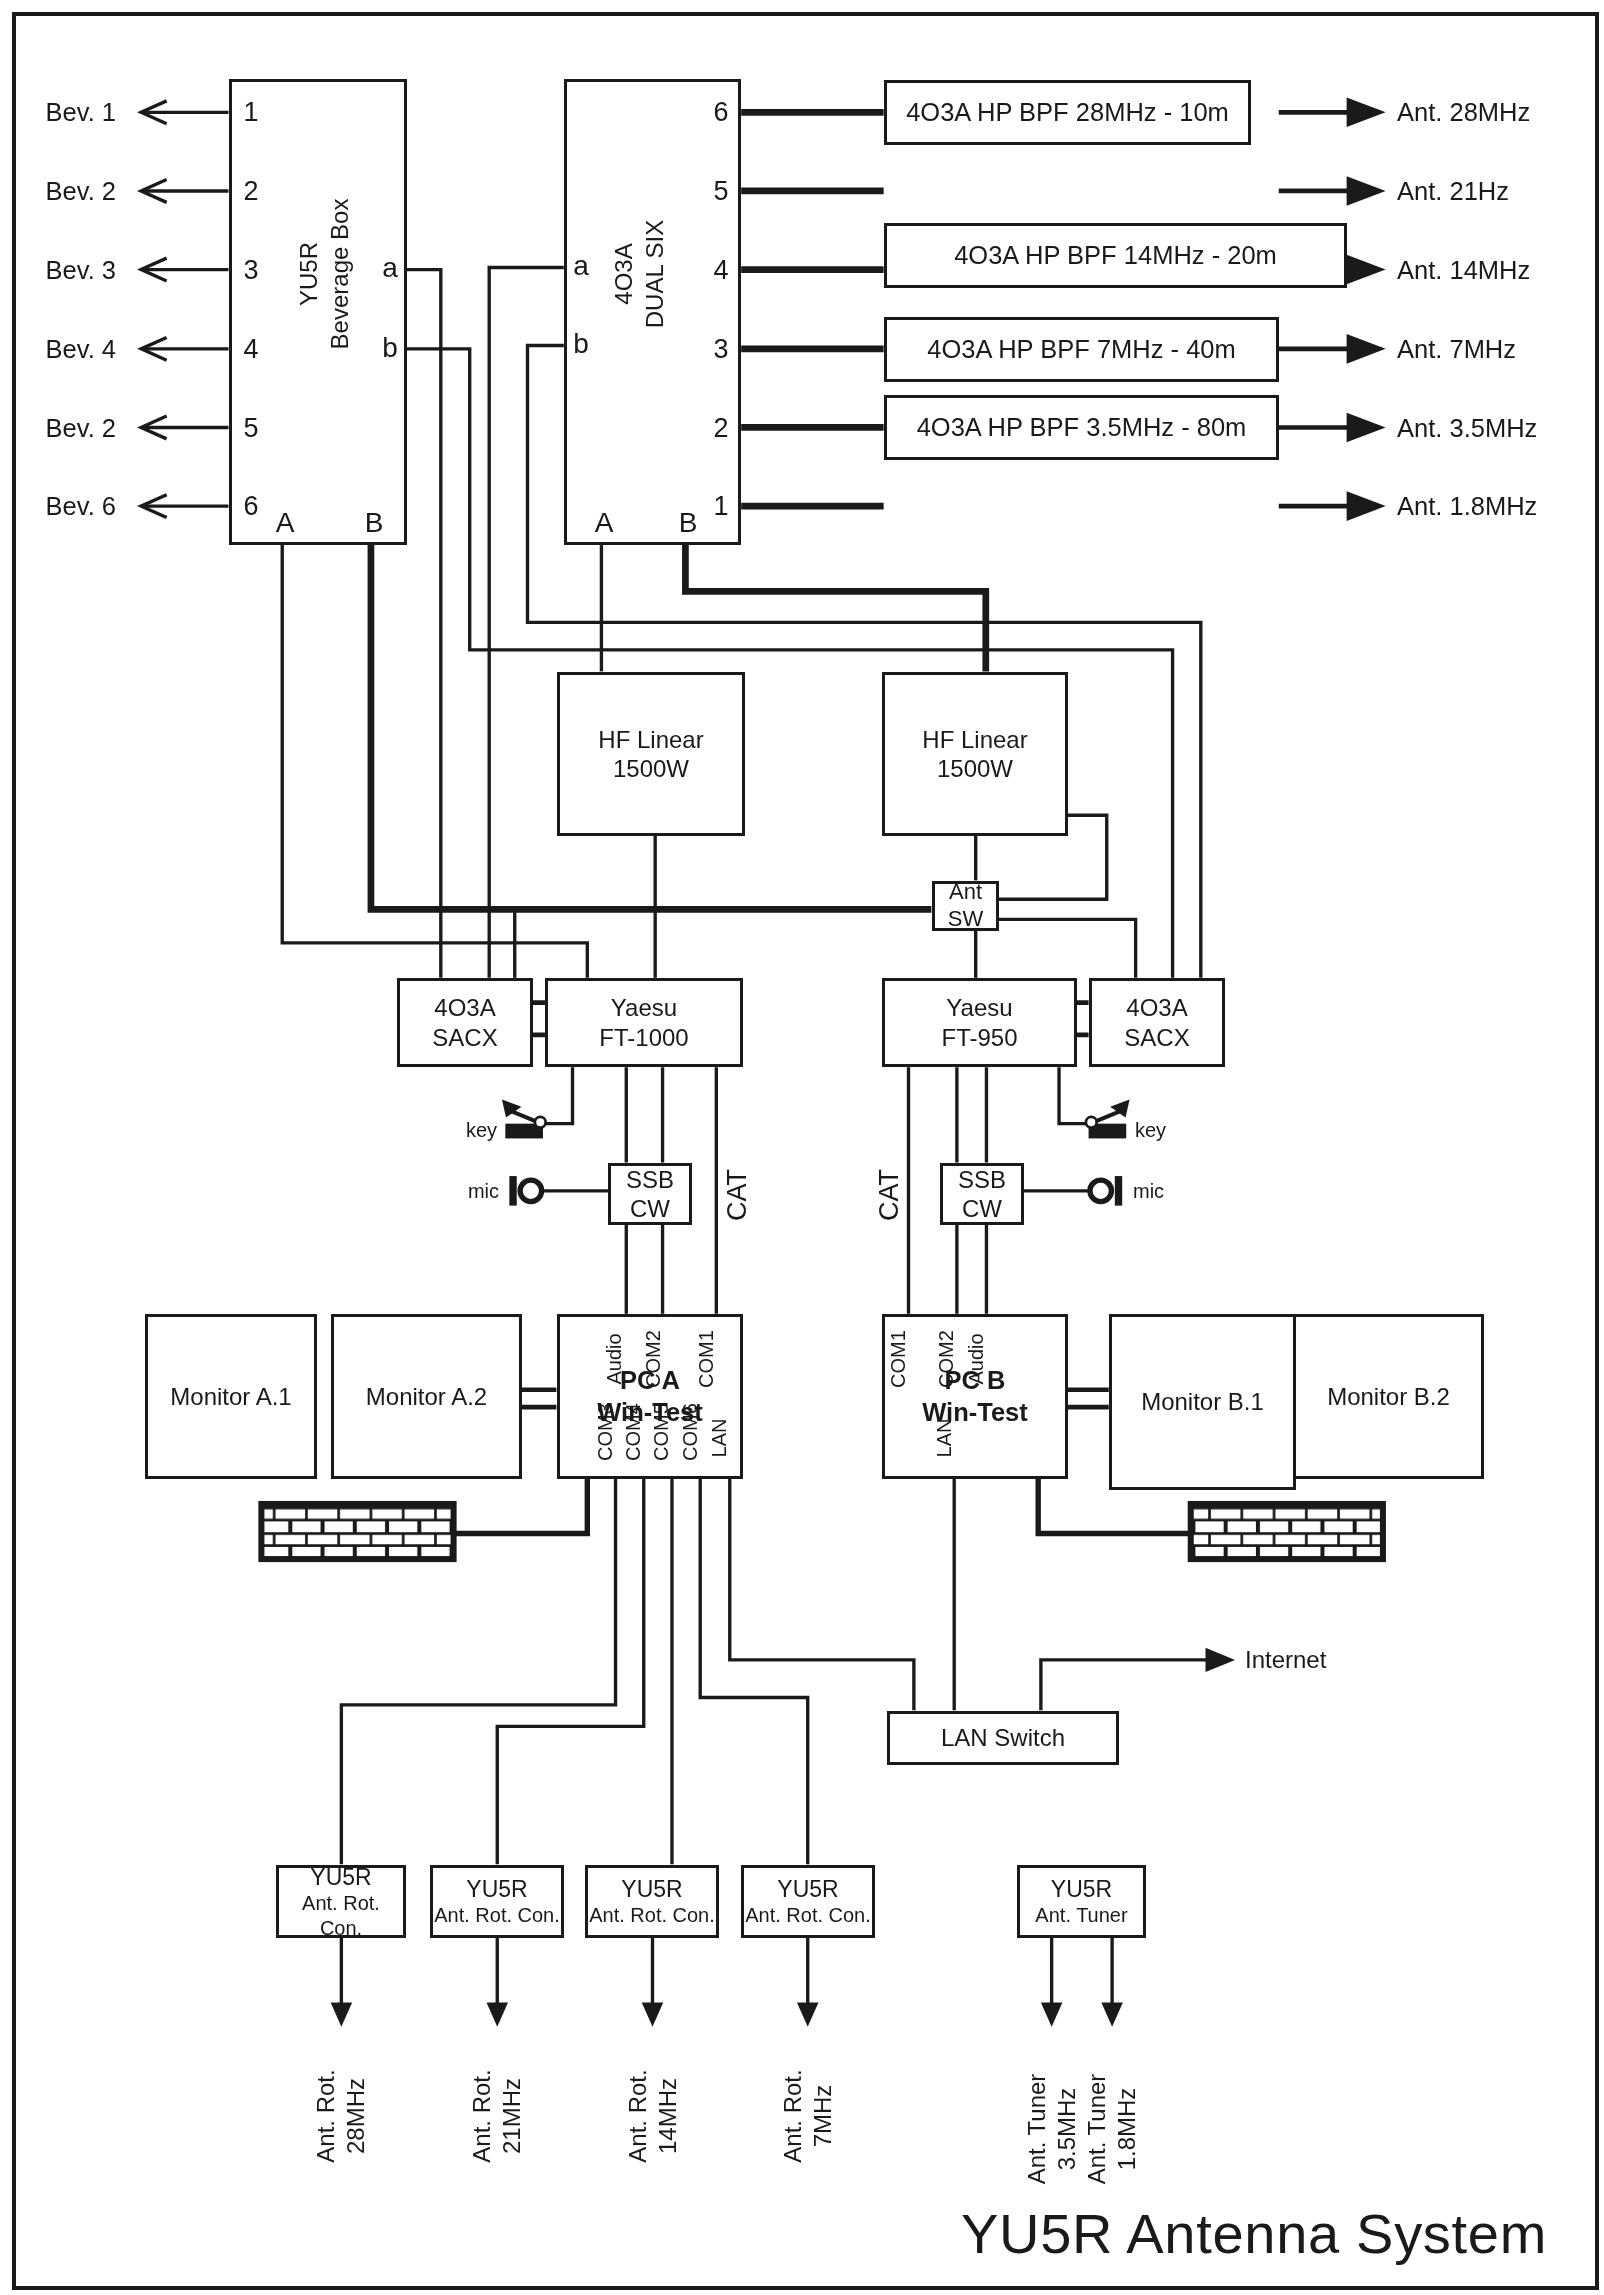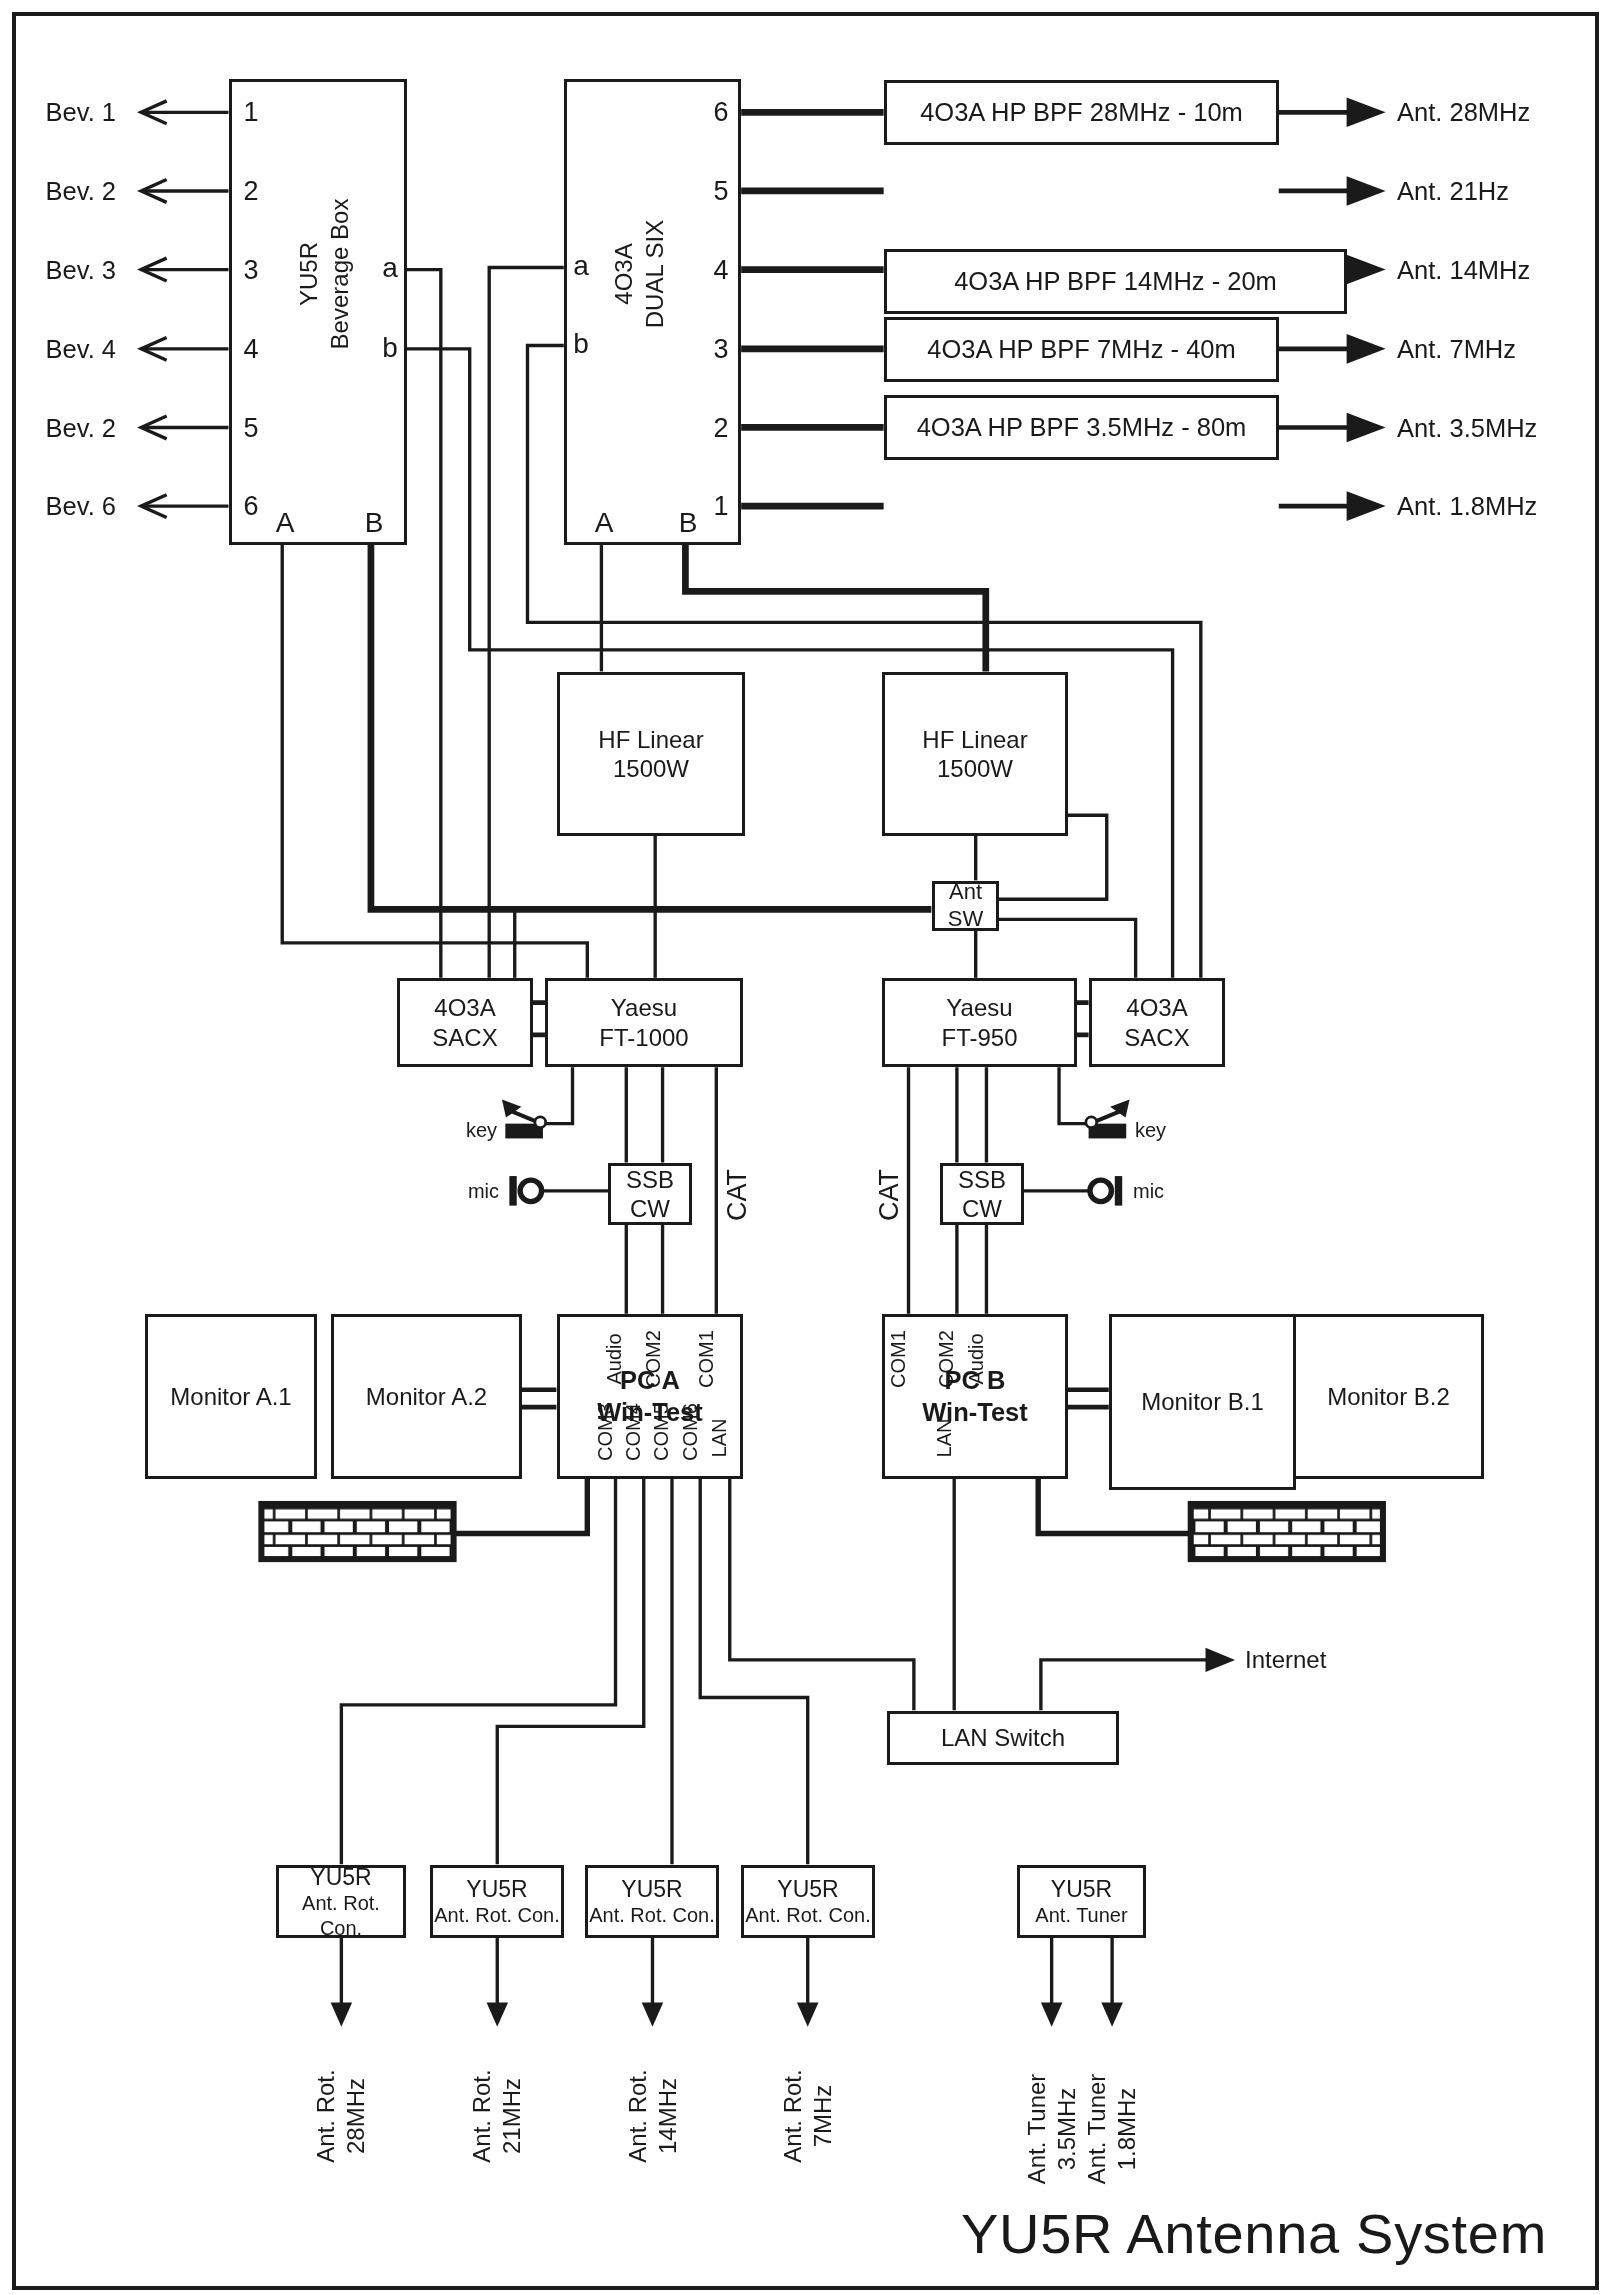--- a/index.html
+++ b/index.html
@@ -171,24 +171,24 @@
   <div class="txt f42" style="left:581px;top:344px">b</div>
   <div class="txt f40" style="left:721px;top:112px">6</div>
   <div class="txt f40" style="left:721px;top:191px">5</div>
   <div class="txt f40" style="left:721px;top:270px">4</div>
   <div class="txt f40" style="left:721px;top:349px">3</div>
   <div class="txt f40" style="left:721px;top:428px">2</div>
   <div class="txt f40" style="left:721px;top:506px">1</div>
   <div class="txt f42" style="left:604px;top:523px">A</div>
   <div class="txt f42" style="left:688px;top:523px">B</div>
 
-  <div class="box f38" style="left:884px;top:80px;width:395px;height:65px">
+  <div class="box f38" style="left:884px;top:80px;width:367px;height:65px">
       <span>4O3A HP BPF 28MHz - 10m</span>
     </div>
-  <div class="box f38" style="left:884px;top:249px;width:463px;height:65px">
+  <div class="box f38" style="left:884px;top:223px;width:463px;height:65px">
       <span>4O3A HP BPF 14MHz - 20m</span>
     </div>
   <div class="box f38" style="left:884px;top:317px;width:395px;height:65px">
       <span>4O3A HP BPF  7MHz - 40m</span>
     </div>
   <div class="box f38" style="left:884px;top:395px;width:395px;height:65px">
       <span>4O3A HP BPF 3.5MHz - 80m</span>
     </div>
 
   <div class="txtL f38" style="left:1397px;top:112px">Ant. 28MHz</div>

